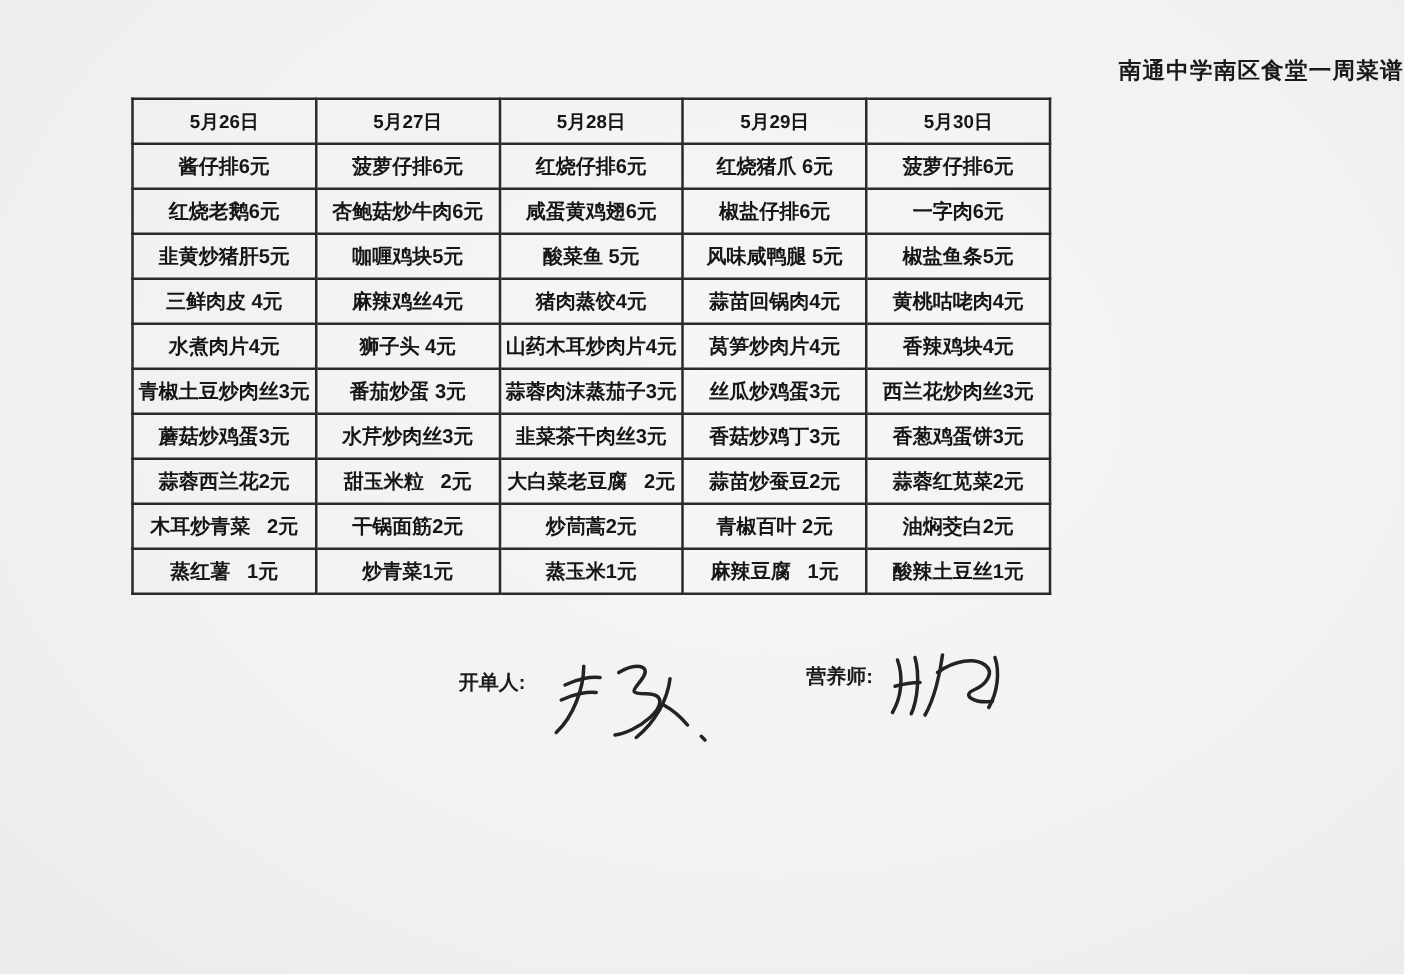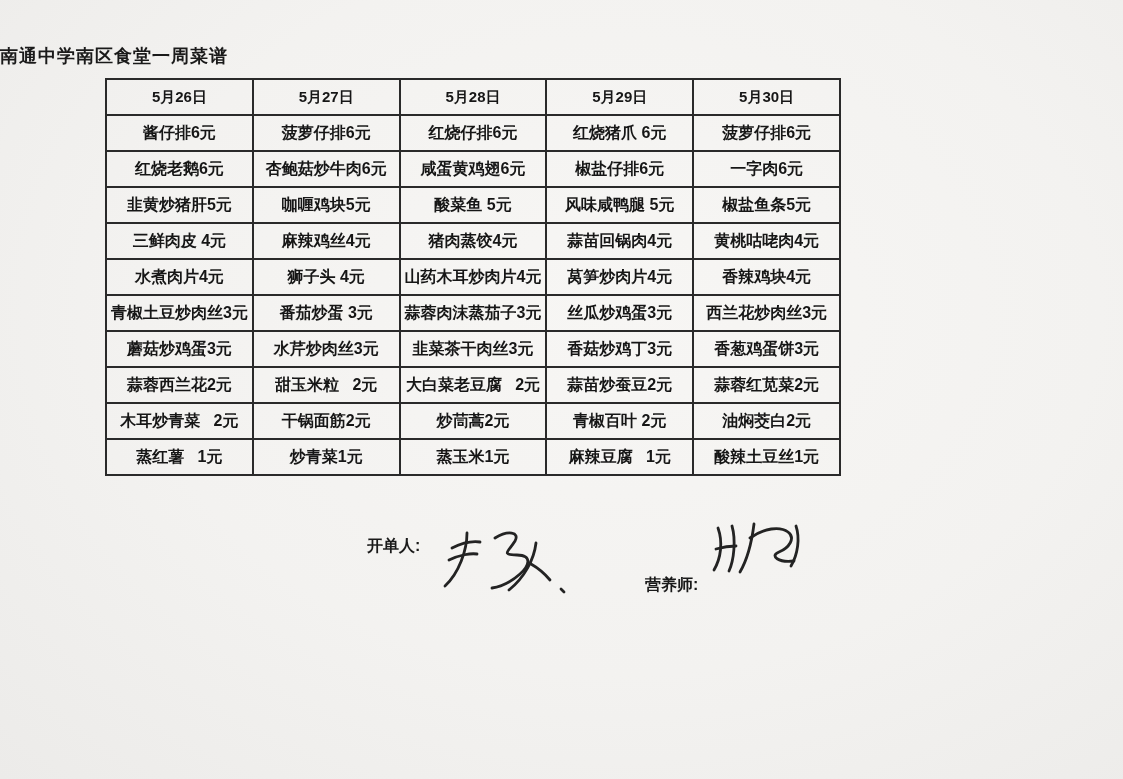--- a/index.html
+++ b/index.html
@@ -14,21 +14,21 @@
     margin: 0 auto;
     background: radial-gradient(ellipse at 55% 40%, #f7f6f4 0%, #f3f2f0 55%, #ecebe9 100%);
     overflow: hidden;
     color: #1c1c1c;
   }
   .doc-title {
     position: absolute;
     top: 44px;
     left: 0;
     width: 100%;
-    text-align: left;
+    text-align: right;
     font-size: 18px;
     font-weight: 700;
     letter-spacing: 1px;
     color: #1a1a1a;
   }
   table.menu {
     position: absolute;
     left: 105px;
     top: 78px;
     width: 736px;
@@ -49,21 +49,21 @@
     overflow: hidden;
   }
   table.menu th { font-size: 15px; }
   .footer-label {
     position: absolute;
     font-size: 16px;
     font-weight: 700;
     color: #1a1a1a;
   }
   .issuer-label { left: 367px; top: 536px; }
-  .nutritionist-label { left: 645px; top: 531px; margin-top: 44px; }
+  .nutritionist-label { left: 645px; top: 531px; }
   .sig { position: absolute; }
   .sig-issuer { left: 432px; top: 524px; }
   .sig-nutritionist { left: 706px; top: 516px; }
   .sig path { fill: none; stroke: #232323; stroke-width: 2.8; stroke-linecap: round; stroke-linejoin: round; }
 </style>
 </head>
 <body>
 
 <div class="page">
 

